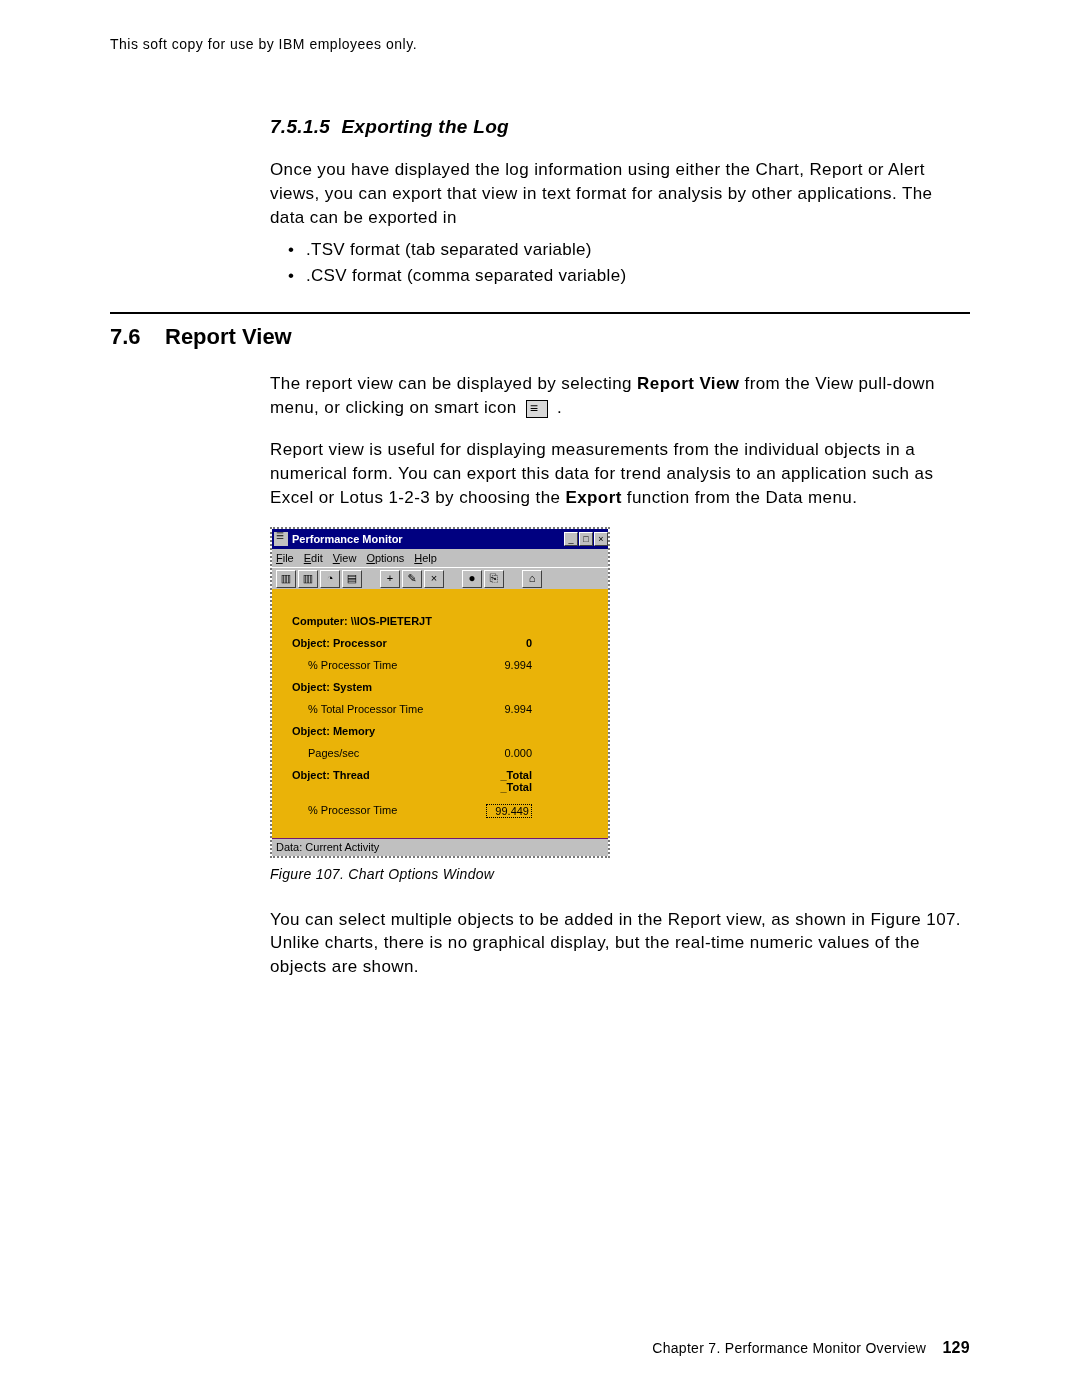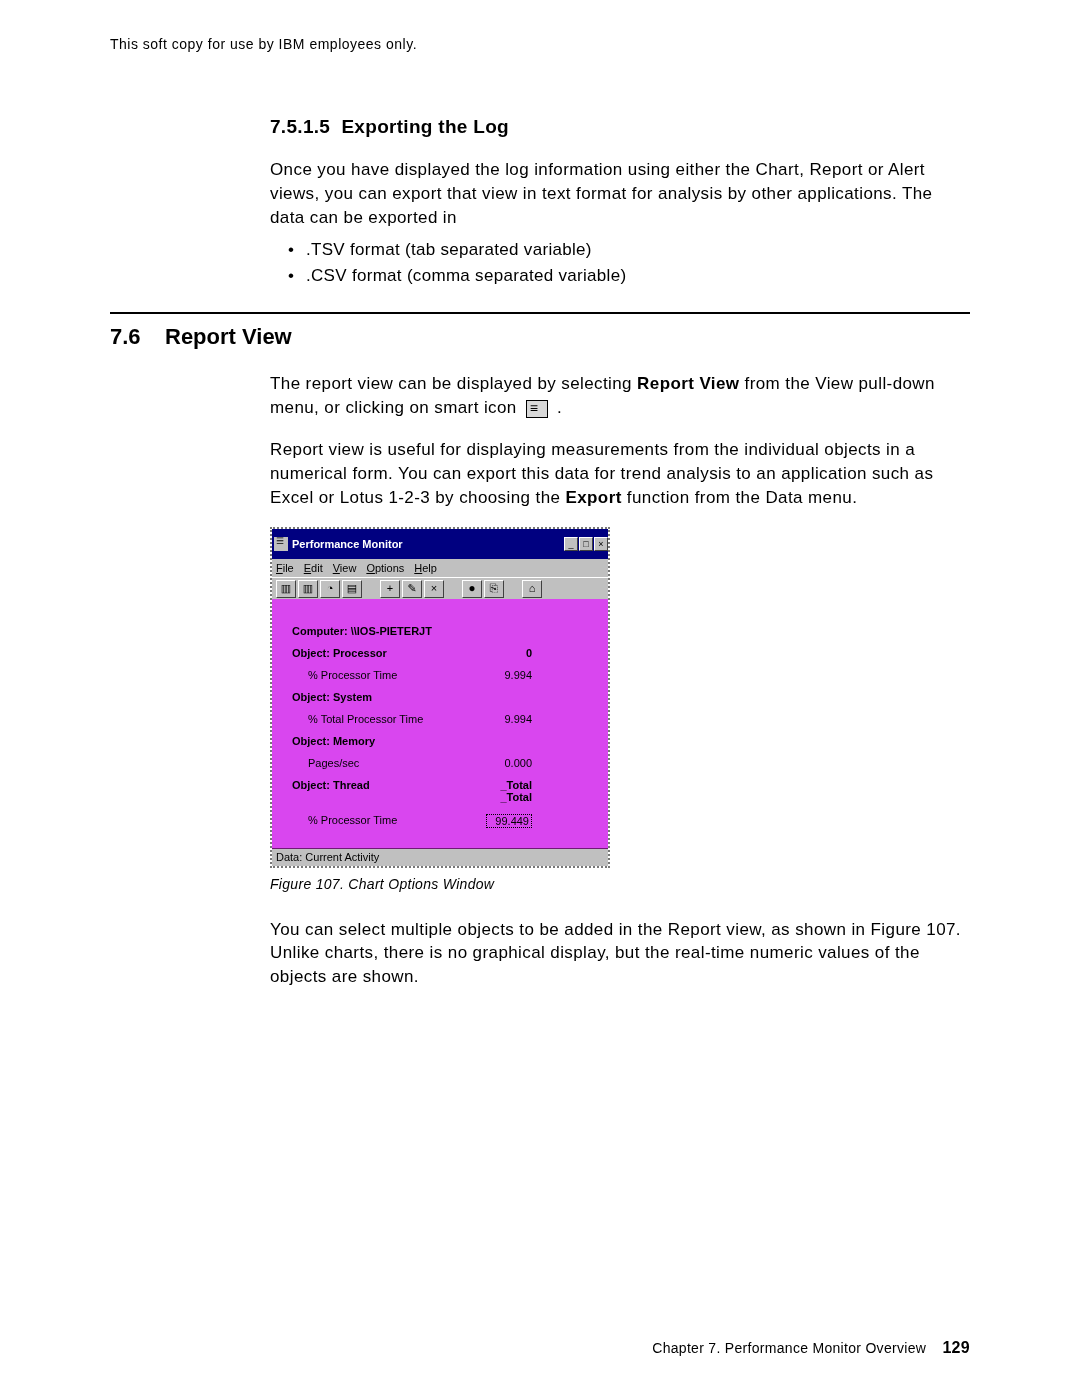--- a/index.html
+++ b/index.html
@@ -18,20 +18,21 @@
       margin-bottom: 64px;
     }
     .section {
       margin-left: 160px;
     }
     .h4 {
       font-size: 19px;
       font-weight: bold;
       margin-bottom: 20px;
       letter-spacing: 0.3px;
+      font-style: italic;
     }
     .para {
       font-size: 17px;
       line-height: 1.4;
       letter-spacing: 0.4px;
       margin-bottom: 8px;
       margin-top: 16px;
     }
     ul.formats {
       list-style: none;
@@ -89,21 +90,21 @@
       width: 340px;
       margin: 18px 0 8px 0;
       border: 2px dotted #777;
       background: #fff;
       font-family: "MS Sans Serif", Arial, sans-serif;
       font-size: 11px;
     }
     .pm-titlebar {
       background: #000080;
       color: #fff;
-      height: 30px;
+      height: 20px;
       display: flex;
       align-items: center;
       padding-left: 2px;
     }
     .pm-titlebar .tbicon {
       width: 14px; height: 14px;
       background: #c0c0c0;
       margin-right: 4px;
       position: relative;
     }
@@ -152,21 +153,21 @@
       background: #c0c0c0;
       border: 1px solid #fff;
       border-right-color: #404040;
       border-bottom-color: #404040;
       font-size: 11px;
       line-height: 14px;
       text-align: center;
     }
     .tgap { width: 14px; }
     .pm-body {
-      background: #d946ef;
+      background: #eab308;
       padding: 26px 10px 10px 20px;
       min-height: 230px;
     }
     .pm-row {
       display: flex;
       font-size: 11px;
       margin-bottom: 10px;
     }
     .pm-label { width: 170px; }
     .pm-val { width: 70px; text-align: right; }

